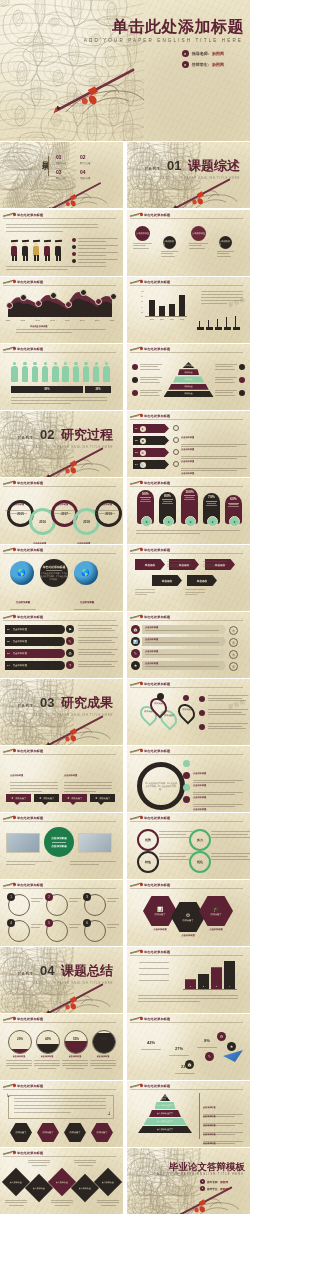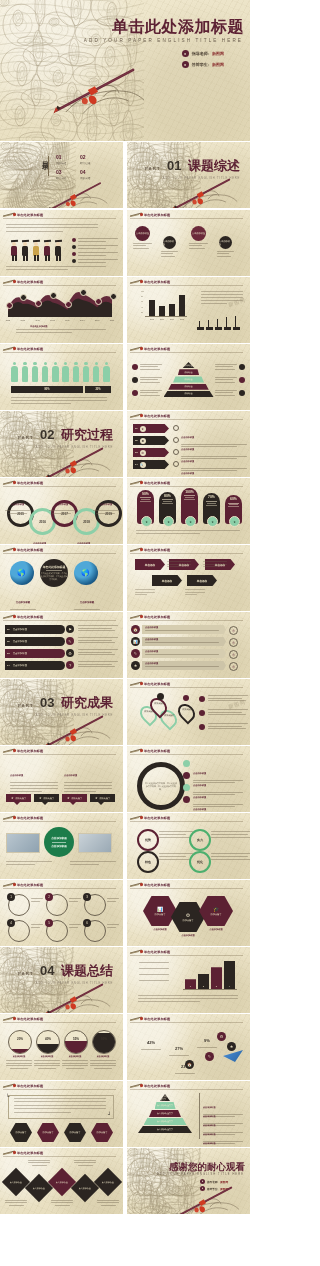--- a/index.html
+++ b/index.html
@@ -2492,21 +2492,21 @@
           <path d="M0 33.5 Q 19.5 26.5 39 33.5 T 78 29.5" fill="none" stroke="#97896a" stroke-width=".5" opacity=".55"></path>
           <path d="M0 38 Q 19.5 31 39 38 T 78 34" fill="none" stroke="#97896a" stroke-width=".5" opacity=".55"></path>
           <path d="M0 42.5 Q 19.5 35.5 39 42.5 T 78 38.5" fill="none" stroke="#97896a" stroke-width=".5" opacity=".55"></path>
           <path d="M0 47 Q 19.5 40 39 47 T 78 43" fill="none" stroke="#97896a" stroke-width=".5" opacity=".55"></path>
           <path d="M0 51.5 Q 19.5 44.5 39 51.5 T 78 47.5" fill="none" stroke="#97896a" stroke-width=".5" opacity=".55"></path>
           <path d="M0 56 Q 19.5 49 39 56 T 78 52" fill="none" stroke="#97896a" stroke-width=".5" opacity=".55"></path>
           <path d="M0 60.5 Q 19.5 53.5 39 60.5 T 78 56.5" fill="none" stroke="#97896a" stroke-width=".5" opacity=".55"></path>
           <path d="M0 65 Q 19.5 58 39 65 T 78 61" fill="none" stroke="#97896a" stroke-width=".5" opacity=".55"></path>
           <path d="M0 69.5 Q 19.5 62.5 39 69.5 T 78 65.5" fill="none" stroke="#97896a" stroke-width=".5" opacity=".55"></path>
         </svg></div>
-      <div style="position:absolute;right:5px;top:13px;font-size:9.5px;font-weight:700;color:#5c2133;white-space:nowrap">感谢您的耐心观看</div>
+      <div style="position:absolute;right:5px;top:13px;font-size:9.5px;font-weight:700;color:#5c2133;white-space:nowrap">毕业论文答辩模板</div>
       <div style="position:absolute;right:6px;top:25px;font-size:2.6px;letter-spacing:1.1px;color:#6d6050">ADD YOUR PAPER ENGLISH TITLE HERE</div>
       <div style="position:absolute;right:22px;top:31px;display:flex;align-items:center;gap:2px">
       <span style="width:5px;height:5px;border-radius:50%;background:#5c2133;display:flex;align-items:center;justify-content:center;color:#f0e8d0;font-size:2.6px">●</span>
       <span style="font-size:2.6px;color:#4e4335;font-weight:700">指导老师:</span>
       <span style="font-size:2.6px;color:#8a2f2f;font-weight:700">新图网</span>
       </div>
       <div style="position:absolute;right:22px;top:38px;display:flex;align-items:center;gap:2px">
       <span style="width:5px;height:5px;border-radius:50%;background:#5c2133;display:flex;align-items:center;justify-content:center;color:#f0e8d0;font-size:2.6px">●</span>
       <span style="font-size:2.6px;color:#4e4335;font-weight:700">答辩学生:</span>
       <span style="font-size:2.6px;color:#8a2f2f;font-weight:700">新图网</span>

